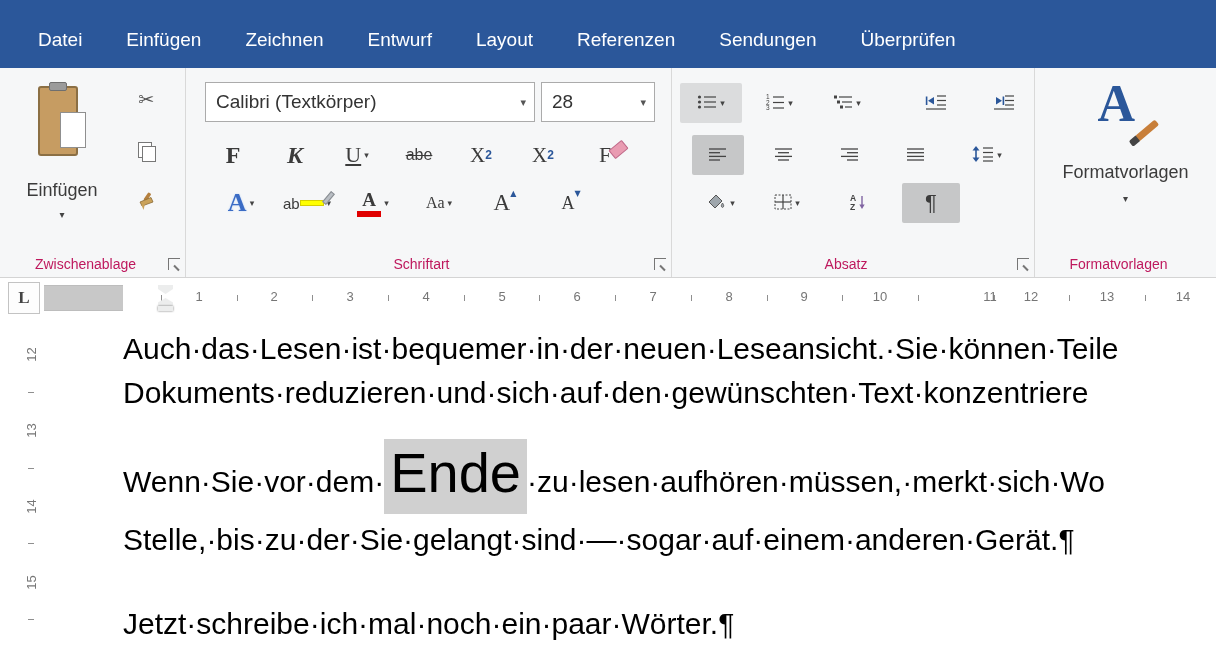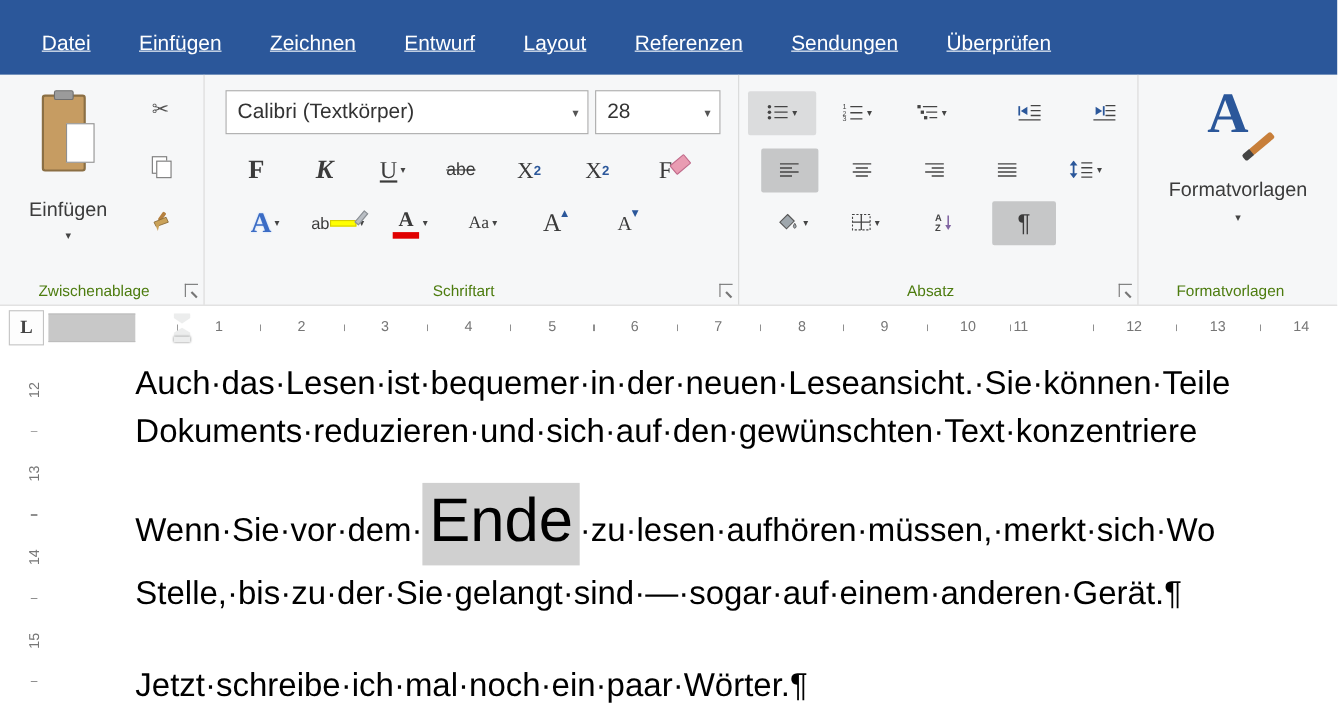--- a/index.html
+++ b/index.html
@@ -1,29 +1,29 @@
 <!DOCTYPE html>
 <html><head>
 <meta charset="utf-8">
 <style>
   * { margin:0; padding:0; box-sizing:border-box; }
   body { font-family:"Liberation Sans","DejaVu Sans",sans-serif; background:#fff; }
   .app { position:relative; width:1216px; height:662px; background:#fff; overflow:hidden; }
 
   
   .tabbar { position:absolute; top:0; left:0; right:0; height:68px; background:#2b579a; display:flex; align-items:stretch; }
-  .tab { margin-top:12px; display:flex; align-items:center; padding:0 22px; color:#fff; font-size:19px; cursor:default; white-space:nowrap;text-decoration:underline; }
+  .tab { margin-top:12px; display:flex; align-items:center; padding:0 22px; color:#fff; font-size:19px; cursor:default; white-space:nowrap; }
   .tab.first { margin-left:16px; }
   .tab.gap { margin-left:26px; }
   .tab.active { background:#fff; color:#2b579a; }
 
   
   .ribbon { position:absolute; top:68px; left:0; right:0; height:210px; background:#f6f7f8; border-bottom:1px solid #d4d4d4; display:flex; }
   .group { position:relative; border-right:1px solid #d9d9d9; height:100%; flex:none; }
-  .group-label { position:absolute; bottom:5px; left:0; right:14px; text-align:center; font-size:14px; color:#4d7c0f; white-space:nowrap; }
+  .group-label { position:absolute; bottom:5px; left:0; right:14px; text-align:center; font-size:14px; color:#be185d; white-space:nowrap; }
   .launcher { position:absolute; right:5px; bottom:7px; width:12px; height:12px; border-left:1px solid #767676; border-top:1px solid #767676; }
   .launcher::after { content:""; position:absolute; right:0px; bottom:1px; width:7px; height:2px; background:#767676; transform:rotate(45deg); }
   .dd { font-family:"DejaVu Sans",sans-serif; font-size:9px; color:#444; margin-left:3px; }
   .rbtn { display:inline-flex; align-items:center; justify-content:center; border:none; background:transparent; color:#3b3b3b; border-radius:2px; cursor:default; }
   .pressed { background:#c6c7c8; }
   .hovered { background:#dbdcdd; }
   .serif { font-family:"Liberation Serif","DejaVu Serif",serif; }
 
   
   .g-clipboard { width:186px; }
@@ -424,21 +424,21 @@
       <span class="hr-num" style="left:155px">1</span>
       <span class="hr-num" style="left:230px">2</span>
       <span class="hr-num" style="left:306px">3</span>
       <span class="hr-num" style="left:382px">4</span>
       <span class="hr-num" style="left:458px">5</span>
       <span class="hr-num" style="left:533px">6</span>
       <span class="hr-num" style="left:609px">7</span>
       <span class="hr-num" style="left:685px">8</span>
       <span class="hr-num" style="left:760px">9</span>
       <span class="hr-num" style="left:836px">10</span>
-      <span class="hr-num" style="left:884px">11</span>
+      <span class="hr-num" style="left:946px">11</span>
       <span class="hr-num" style="left:987px">12</span>
       <span class="hr-num" style="left:1063px">13</span>
       <span class="hr-num" style="left:1139px">14</span>
       <span class="ind-first"></span>
       <span class="ind-hang"></span>
       <span class="ind-left"></span>
     </div>
   </div>
 
   <div class="vruler">

